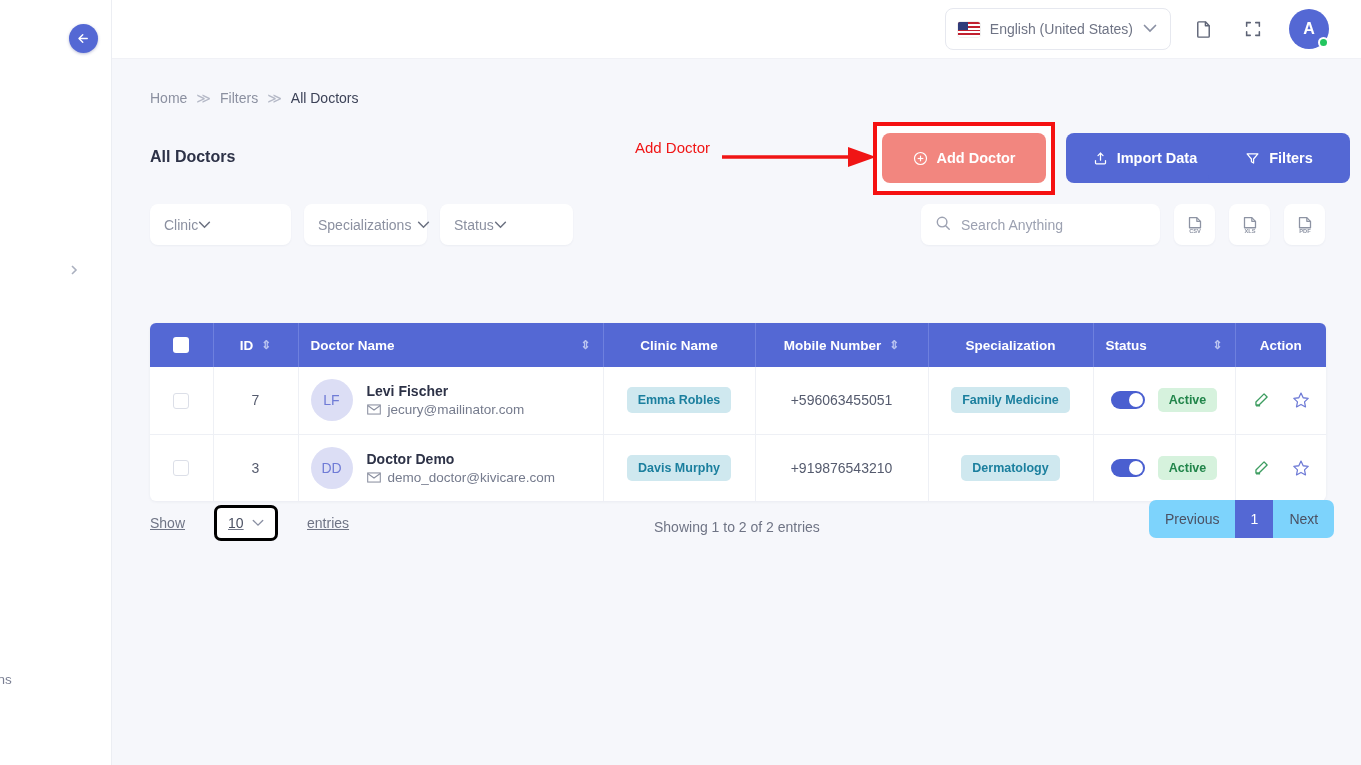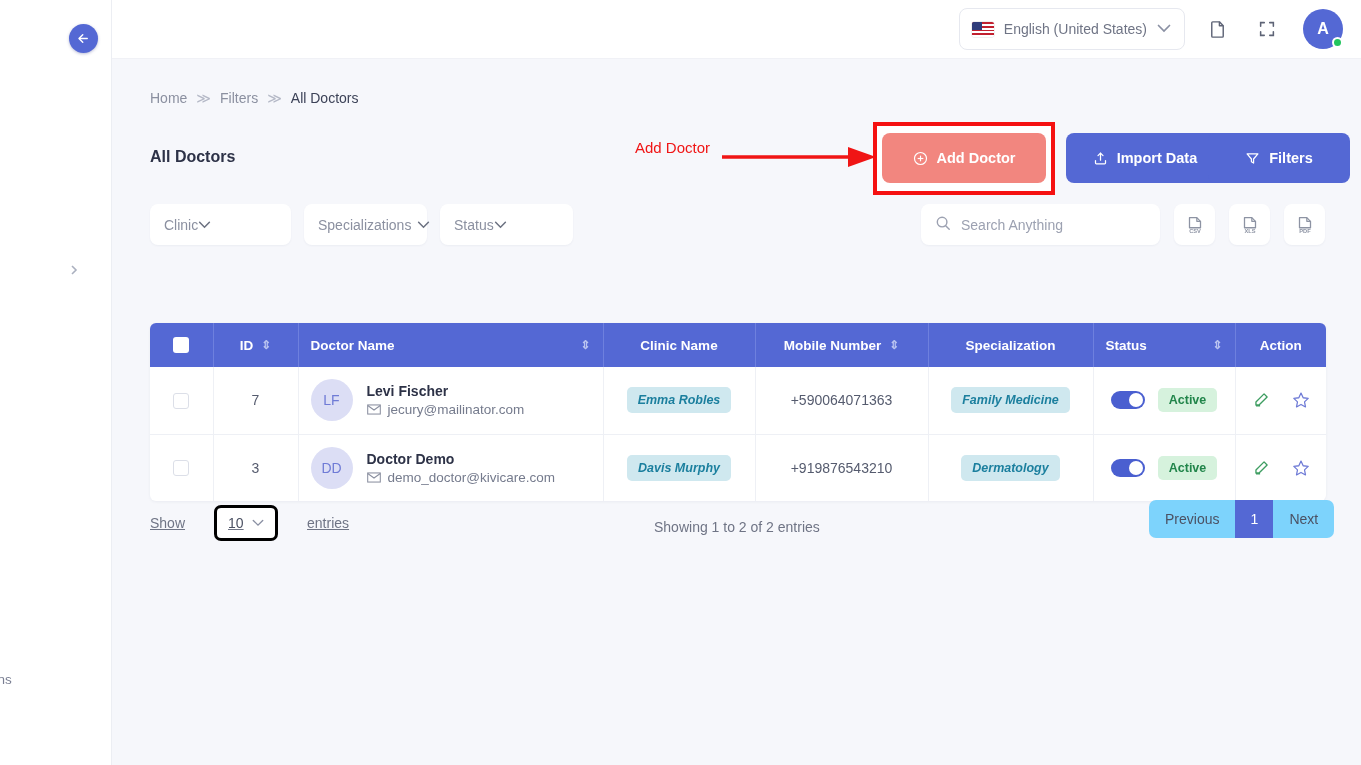--- a/index.html
+++ b/index.html
@@ -49,21 +49,21 @@
     width: 1249px; height: 765px;
     background: #f6f7fb;
   }
 
   
   .topbar {
     position: absolute; left: 0; top: 0;
     width: 1249px; height: 59px;
     background: #ffffff;
     display: flex; align-items: center; justify-content: flex-end;
-    padding-right: 18px;
+    padding-right: 32px;
     border-bottom: 1px solid #f0f1f6;
   }
   .lang-select {
     display: flex; align-items: center; gap: 10px;
     height: 42px; padding: 0 13px 0 12px;
     border: 1px solid #e6e8ef; border-radius: 8px;
     background: #fff; cursor: pointer; min-width: 215px;
   }
   .flag {
     width: 22px; height: 15px; border-radius: 2px; overflow: hidden;
@@ -220,21 +220,21 @@
     background: #dcdef5; color: #6f7bd6;
     display: flex; align-items: center; justify-content: center;
     font-size: 14px;
   }
   .doc-name { font-size: 14px; font-weight: bold; color: #2d3247; margin-bottom: 3px; }
   .doc-mail { font-size: 13.5px; color: #757b8d; display: flex; align-items: center; gap: 7px; }
 
   .chip {
     display: inline-block; padding: 6px 11px; border-radius: 5px;
     font-size: 12.5px; font-weight: bold;
-    background: #cfe8ef; color: #1b7f9e; font-style: italic;
+    background: #cfe8ef; color: #1b7f9e;
   }
   .chip-green {
     display: inline-block; padding: 5px 11px; border-radius: 5px;
     font-size: 12.5px; font-weight: bold;
     background: #d6f2dd; color: #21854a;
   }
   .status-cell { display: flex; align-items: center; justify-content: center; gap: 13px; }
   .toggle {
     width: 34px; height: 18px; border-radius: 9px; background: #4a5fd0;
     position: relative; cursor: pointer; flex: none;
@@ -511,21 +511,21 @@
                         <polyline points="0.8,1.4 8,6.6 15.2,1.4"></polyline>
                     </svg>
                     <span>jecury@mailinator.com</span>
                   </div>
                 </div>
               </div>
             </td>
             <td class="td-center">
               <span class="chip">Emma Robles</span>
             </td>
-            <td class="td-center">+590064071363</td>
+            <td class="td-center">+596063455051</td>
             <td class="td-center">
               <span class="chip">Family Medicine</span>
             </td>
             <td>
               <div class="status-cell">
                 <span class="toggle"></span>
                 <span class="chip-green">Active</span>
               </div>
             </td>
             <td>

